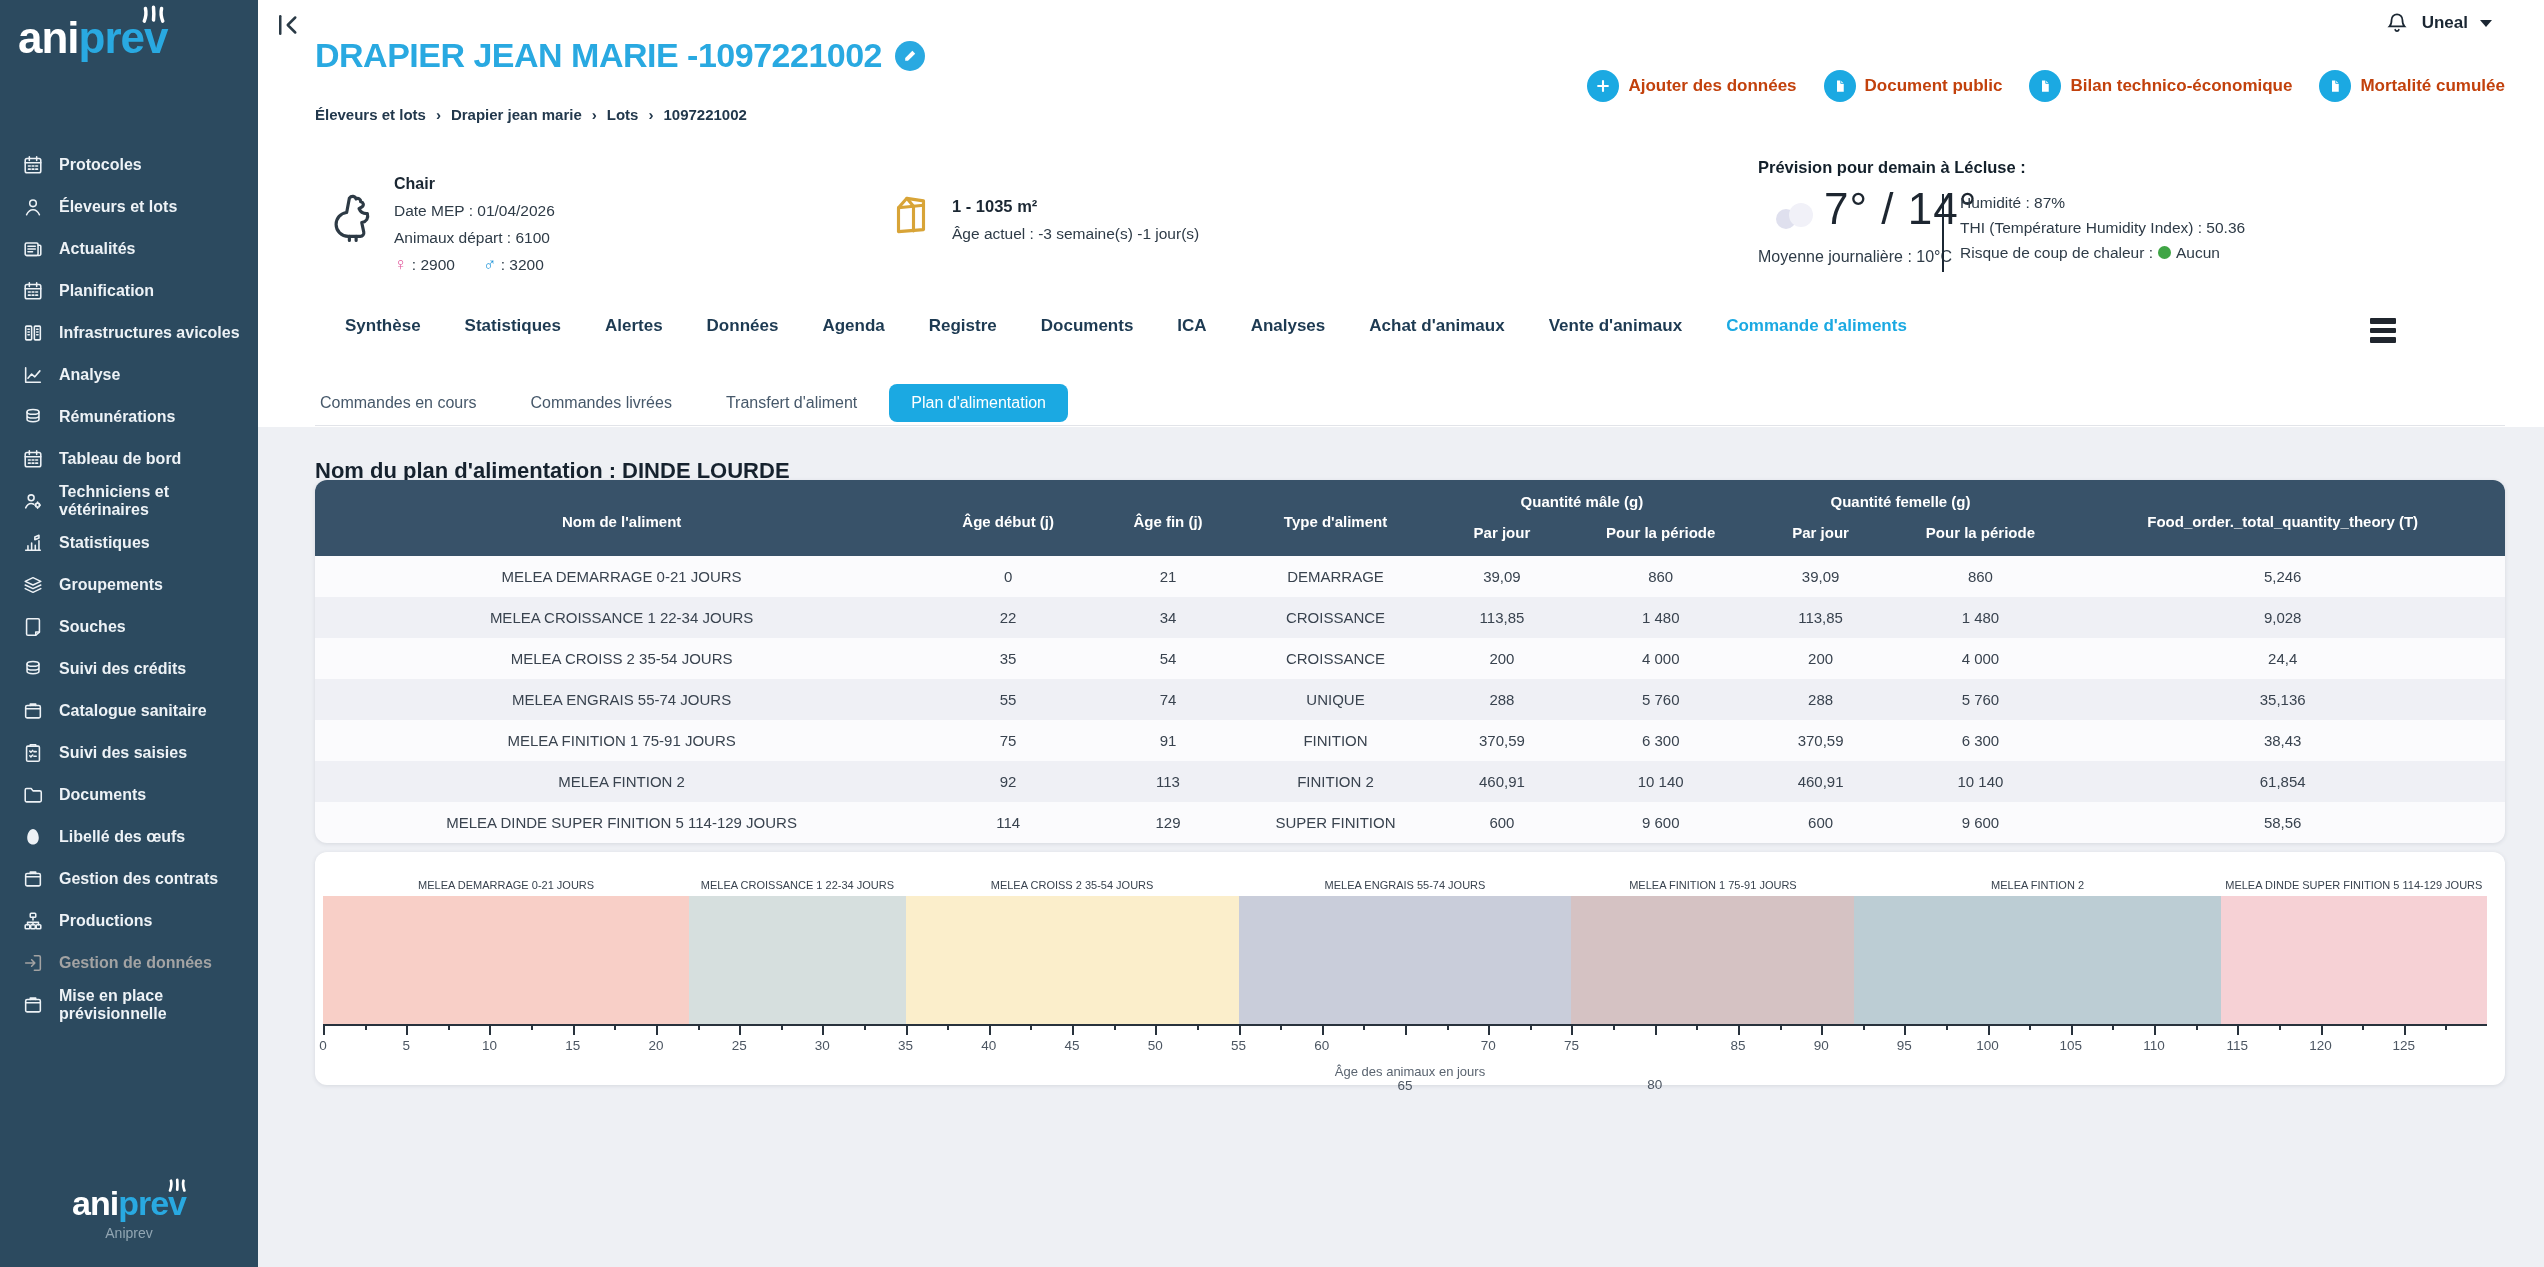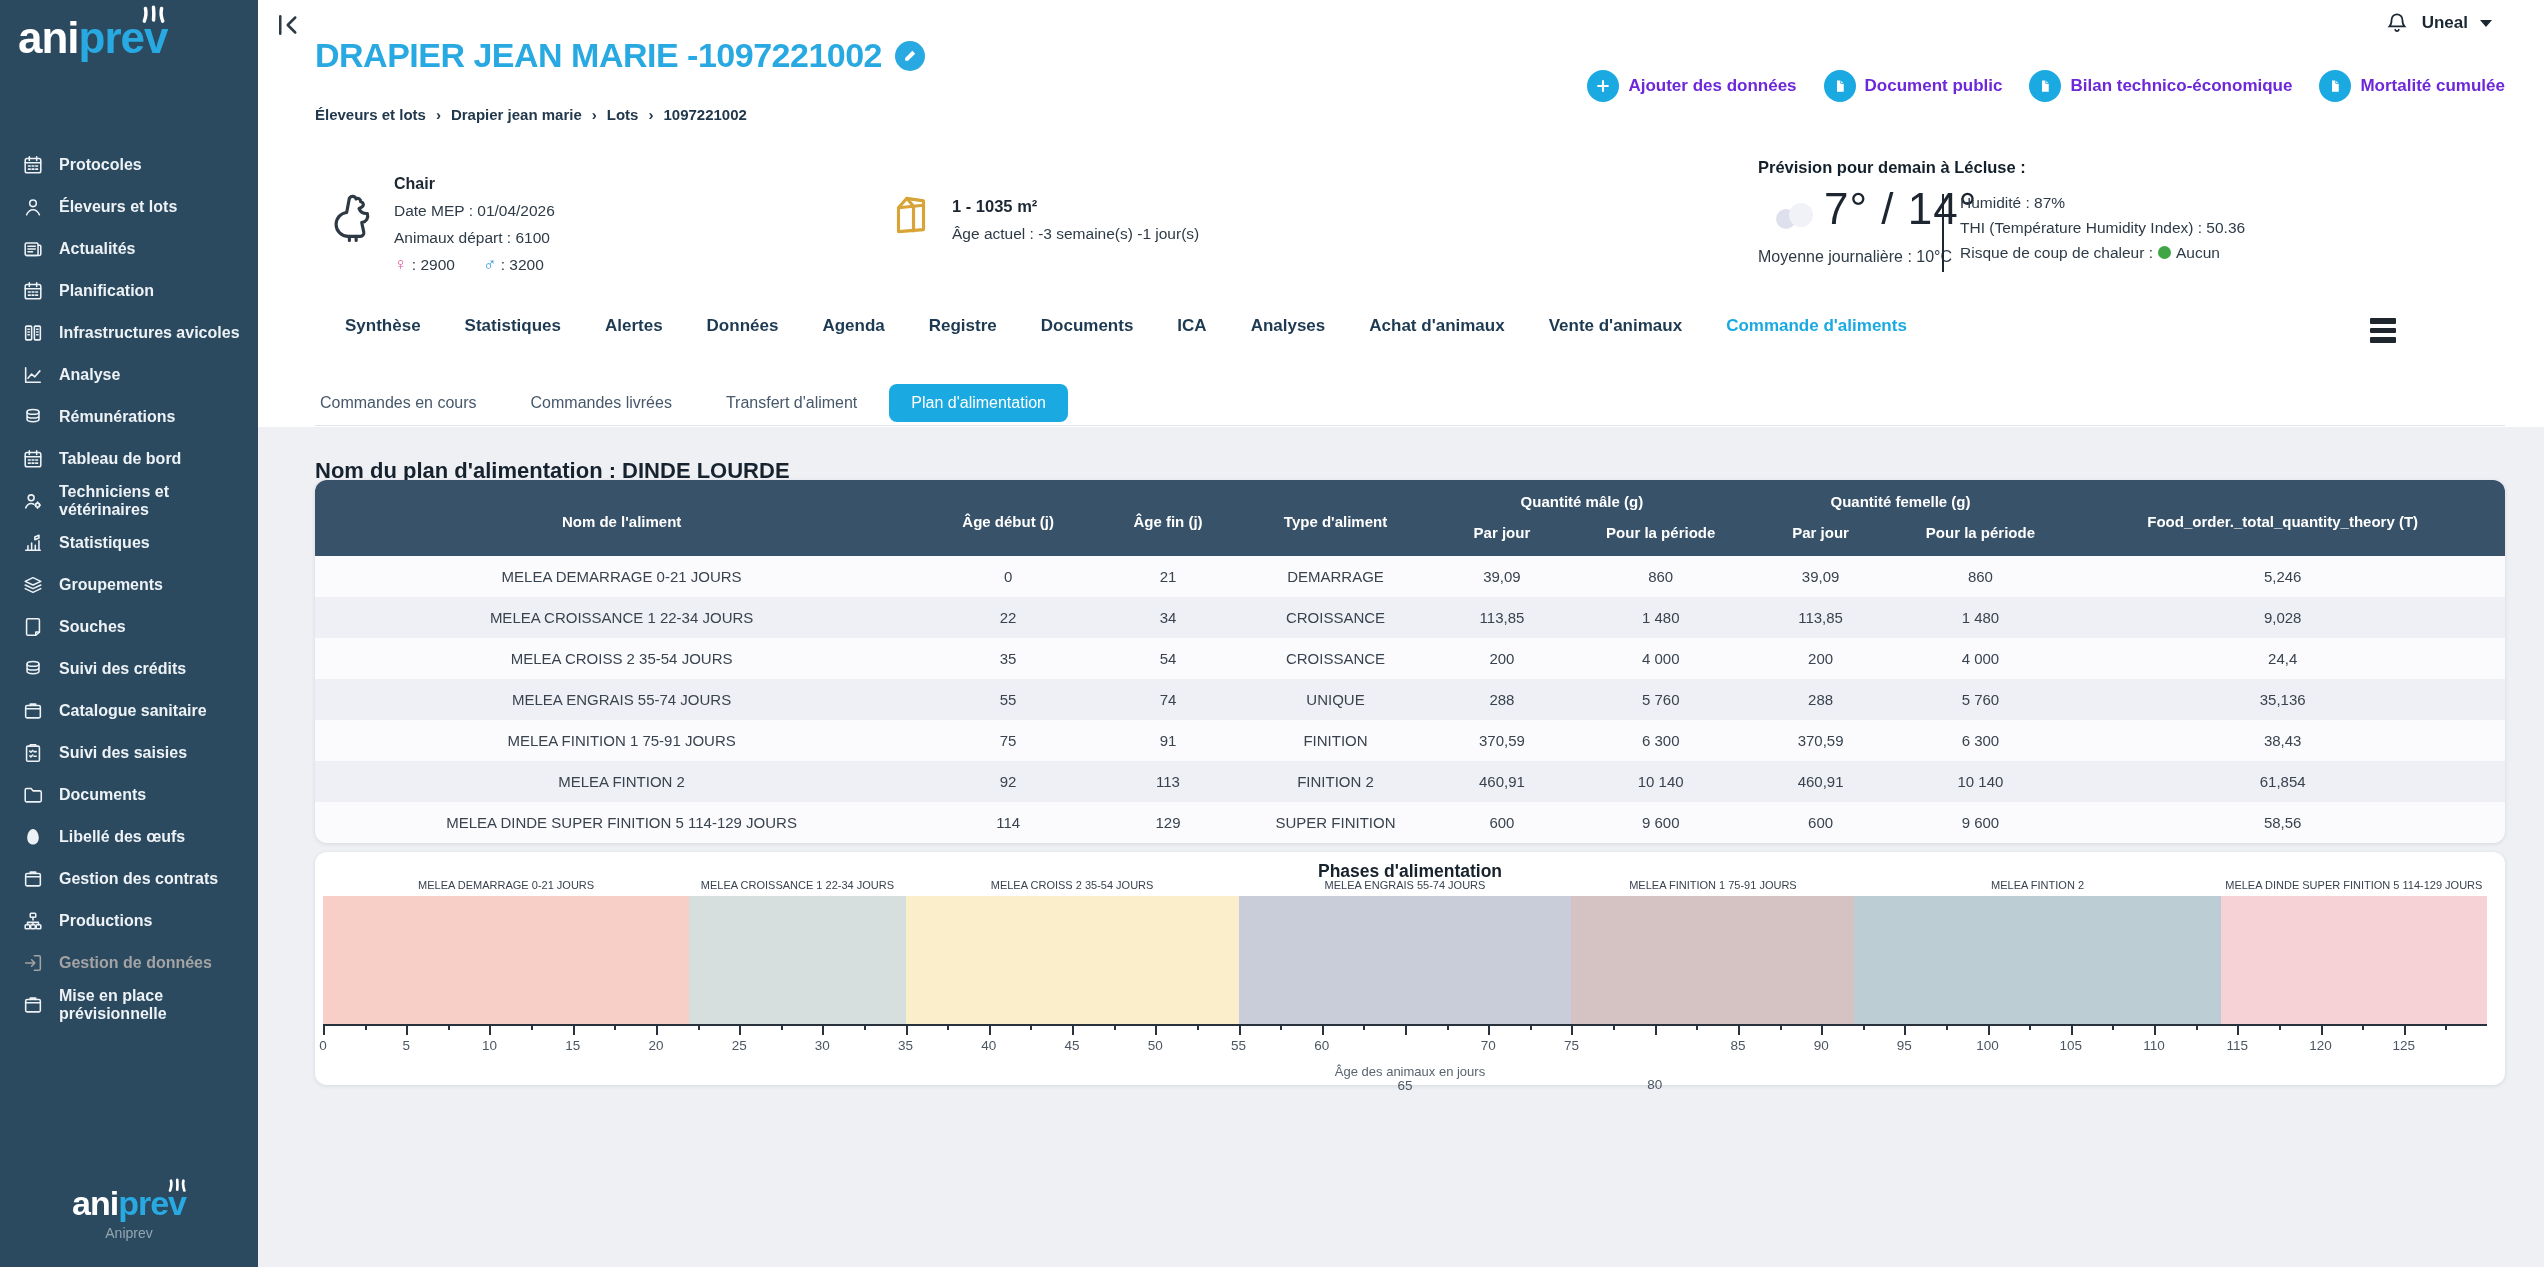--- a/index.html
+++ b/index.html
@@ -24,21 +24,21 @@
 .collapse{position:absolute;left:16px;top:10px;width:30px;height:30px;cursor:pointer}
 .userarea{position:absolute;right:52px;top:10px;display:flex;align-items:center;gap:12px;font-size:17px;font-weight:700;color:#1b2733;cursor:pointer}
 .caret{width:0;height:0;border-left:6px solid transparent;border-right:6px solid transparent;border-top:7px solid #1b2733}
 .title-row{position:absolute;left:57px;top:36px;display:flex;align-items:center;gap:13px}
 .title{font-size:34px;font-weight:700;color:#29a9e1;letter-spacing:-.5px}
 .editbtn{width:30px;height:30px;border-radius:50%;background:#29a9e1;display:flex;align-items:center;justify-content:center;cursor:pointer}
 .breadcrumb{position:absolute;left:57px;top:106px;display:flex;gap:10px;font-size:15px;font-weight:700;color:#22384c}
 .actions{position:absolute;right:39px;top:70px;display:flex;gap:27px;align-items:center}
 .action{display:flex;align-items:center;gap:9px;cursor:pointer}
 .action .cir{width:32px;height:32px;border-radius:50%;background:#1ba9e2;display:flex;align-items:center;justify-content:center;flex:none}
-.action .lbl{font-size:17px;font-weight:700;color:#6d28d9;white-space:nowrap}
+.action .lbl{font-size:17px;font-weight:700;color:#c2410c;white-space:nowrap}
 .chicken{position:absolute;left:70px;top:190px;width:54px;height:54px;color:#2d3a45}
 .lot{position:absolute;left:136px;top:170px;font-size:15.5px;color:#2e3b47;line-height:27px}
 .lot .b{font-weight:700;font-size:16px;color:#1b2733}
 .sexrow{display:flex;gap:28px;align-items:center}
 .sym-f{color:#e2569b;font-weight:700;font-size:18px}
 .sym-m{color:#2196d9;font-weight:700;font-size:18px}
 .bld-icon{position:absolute;left:628px;top:190px;width:50px;height:50px;color:#d8a437}
 .bld{position:absolute;left:694px;top:192px;font-size:15.5px;color:#2e3b47;line-height:28px}
 .bld .b{font-weight:700;font-size:16.5px;color:#1b2733}
 .weather{position:absolute;left:1500px;top:158px;width:770px;height:120px}
@@ -510,21 +510,20 @@
               <td>9 600</td>
               <td>600</td>
               <td>9 600</td>
               <td>58,56</td>
             </tr>
           </tbody>
         </table>
     </div>
 
     <div class="chartcard">
-      <div class="c-title">Phases d'alimentation</div>
       <div class="bands" id="bands">
           <div class="band" style="left: 0%; width: 16.9231%; background: rgb(248, 207, 199);"></div>
           <div class="bandlabel" style="left: 8.46154%;">MELEA DEMARRAGE 0-21 JOURS</div>
           <div class="band" style="left: 16.9231%; width: 10%; background: rgb(214, 223, 222);"></div>
           <div class="bandlabel" style="left: 21.9231%;">MELEA CROISSANCE 1 22-34 JOURS</div>
           <div class="band" style="left: 26.9231%; width: 15.3846%; background: rgb(251, 238, 203);"></div>
           <div class="bandlabel" style="left: 34.6154%;">MELEA CROISS 2 35-54 JOURS</div>
           <div class="band" style="left: 42.3077%; width: 15.3846%; background: rgb(201, 205, 218);"></div>
           <div class="bandlabel" style="left: 50%;">MELEA ENGRAIS 55-74 JOURS</div>
           <div class="band" style="left: 57.6923%; width: 13.0769%; background: rgb(213, 194, 195);"></div>

